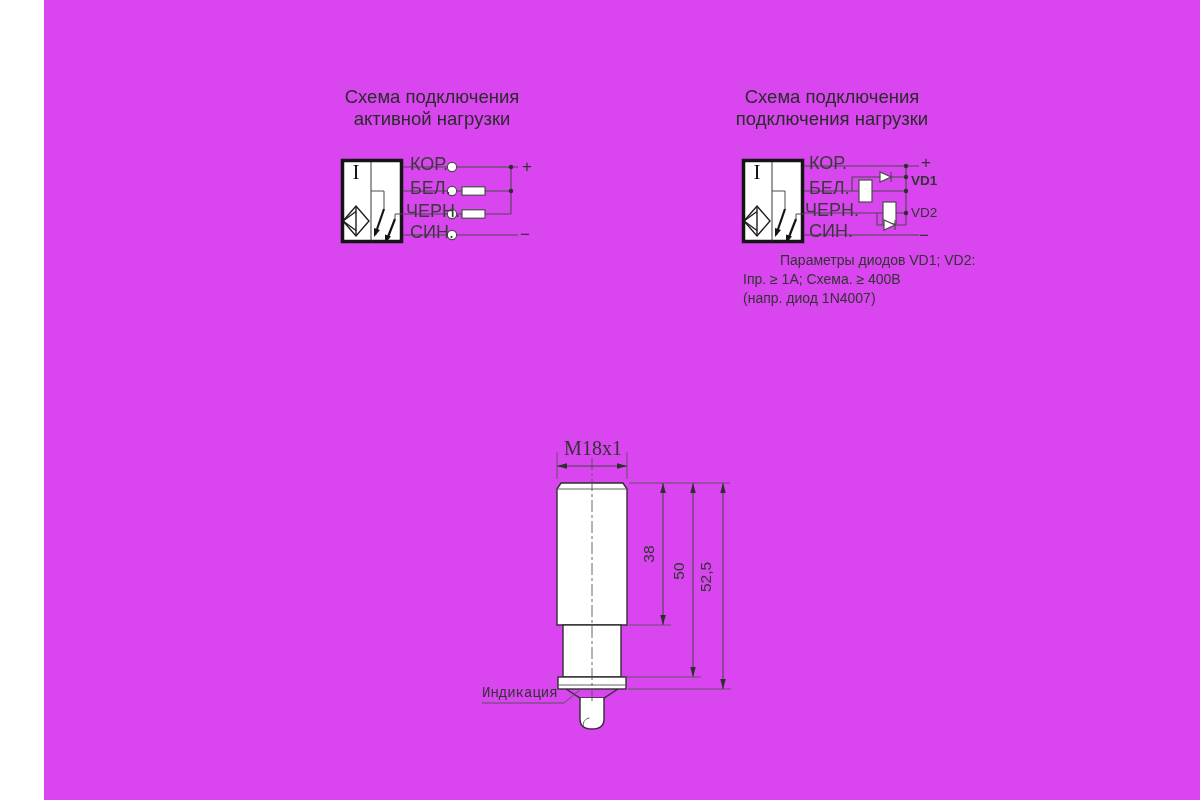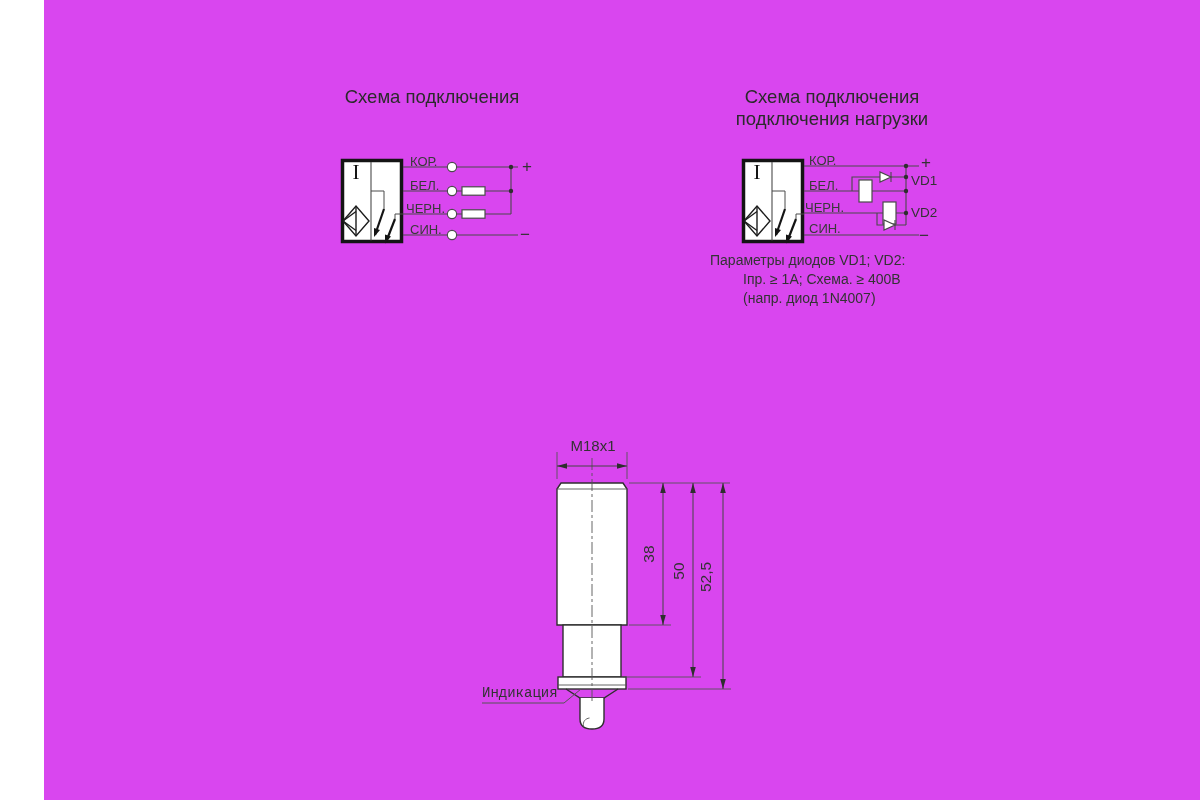--- a/index.html
+++ b/index.html
@@ -13,25 +13,25 @@
   }
   svg.linework { position:absolute; left:0; top:0; }
   .txt {
     position:absolute;
     color:#2e2e2e;
     white-space:nowrap;
     font-family:"Liberation Sans", sans-serif;
   }
   .title { font-size:18.5px; width:220px; text-align:center; line-height:22px; color:#2b2b2b; }
   .drawing-title { font-size:19px; font-weight:bold; width:300px; text-align:center; color:#222; }
-  .wire-label { font-size:13px; color:#3a3a3a; }
+  .wire-label { font-size:18px; color:#3a3a3a; }
   .note-line { font-size:14px; color:#333; }
   .sign { font-size:17px; width:14px; text-align:center; color:#333; }
   .vd-label { font-size:13.5px; color:#333; }
-  .thread-label { font-size:15px; width:60px; text-align:center; color:#333; }
+  .thread-label { font-size:20px; width:60px; text-align:center; color:#333;font-family:Liberation Serif, serif; }
   .dim-rot { font-size:15.5px; width:34px; text-align:center; transform:rotate(-90deg); color:#333; }
   .indication-label { font-size:14px; color:#333;font-family:Liberation Mono, monospace; }
   .sensor-i {
     font-family:"Liberation Serif", serif;
     font-size:21px; width:16px; text-align:center; color:#111;
   }
 </style>
 </head>
 <body>
 
@@ -166,40 +166,41 @@
         <polygon points="649,677 646.2,667 651.8,667"></polygon>
         <polygon points="679,483 676.2,493 681.8,493"></polygon>
         <polygon points="679,689 676.2,679 681.8,679"></polygon>
       </g>
 
       <path d="M438,703 L520,703 L537,689" stroke="#555555" stroke-width="1"></path>
     </g>
   </svg>
 
   <div class="txt title" style="left:278px; top:86px;">Схема подключения</div>
+  <div class="txt title" style="left:278px; top:108px;">активной нагрузки</div>
   <div class="txt sensor-i" style="left:304px; top:160px;">I</div>
   <div class="txt wire-label" style="left:366px; top:154px;">КОР.</div>
   <div class="txt wire-label" style="left:366px; top:178px;">БЕЛ.</div>
   <div class="txt wire-label" style="left:362px; top:201px;">ЧЕРН.</div>
   <div class="txt wire-label" style="left:366px; top:222px;">СИН.</div>
   <div class="txt sign" style="left:476px; top:157px;">+</div>
   <div class="txt sign" style="left:474px; top:225px;">−</div>
 
   <div class="txt title" style="left:678px; top:86px;">Схема подключения</div>
   <div class="txt title" style="left:678px; top:108px;">подключения нагрузки</div>
   <div class="txt sensor-i" style="left:705px; top:160px;">I</div>
   <div class="txt wire-label" style="left:765px; top:153px;">КОР.</div>
   <div class="txt wire-label" style="left:765px; top:178px;">БЕЛ.</div>
   <div class="txt wire-label" style="left:761px; top:200px;">ЧЕРН.</div>
   <div class="txt wire-label" style="left:765px; top:221px;">СИН.</div>
   <div class="txt sign" style="left:875px; top:153px;">+</div>
   <div class="txt sign" style="left:873px; top:226px;">−</div>
-  <div class="txt vd-label" style="left:867px; top:173px;">VD1</div>
+  <div class="txt vd-label" style="left:867px; top:173px;font-weight:bold;">VD1</div>
   <div class="txt vd-label" style="left:867px; top:205px;">VD2</div>
-  <div class="txt note-line" style="left:666px; top:252px;">Параметры диодов VD1; VD2:</div>
+  <div class="txt note-line" style="left:736px; top:252px;">Параметры диодов VD1; VD2:</div>
   <div class="txt note-line" style="left:699px; top:271px;">Iпр. ≥ 1А; Схема. ≥ 400В</div>
   <div class="txt note-line" style="left:699px; top:290px;">(напр. диод 1N4007)</div>
 
   <div class="txt thread-label" style="left:519px; top:437px;">M18x1</div>
   <div class="txt dim-rot" style="left:588px; top:545px;">38</div>
   <div class="txt dim-rot" style="left:618px; top:562px;">50</div>
   <div class="txt dim-rot" style="left:645px; top:568px;">52,5</div>
   <div class="txt indication-label" style="left:438px; top:685px;">Индикация</div>
 
 </div>

